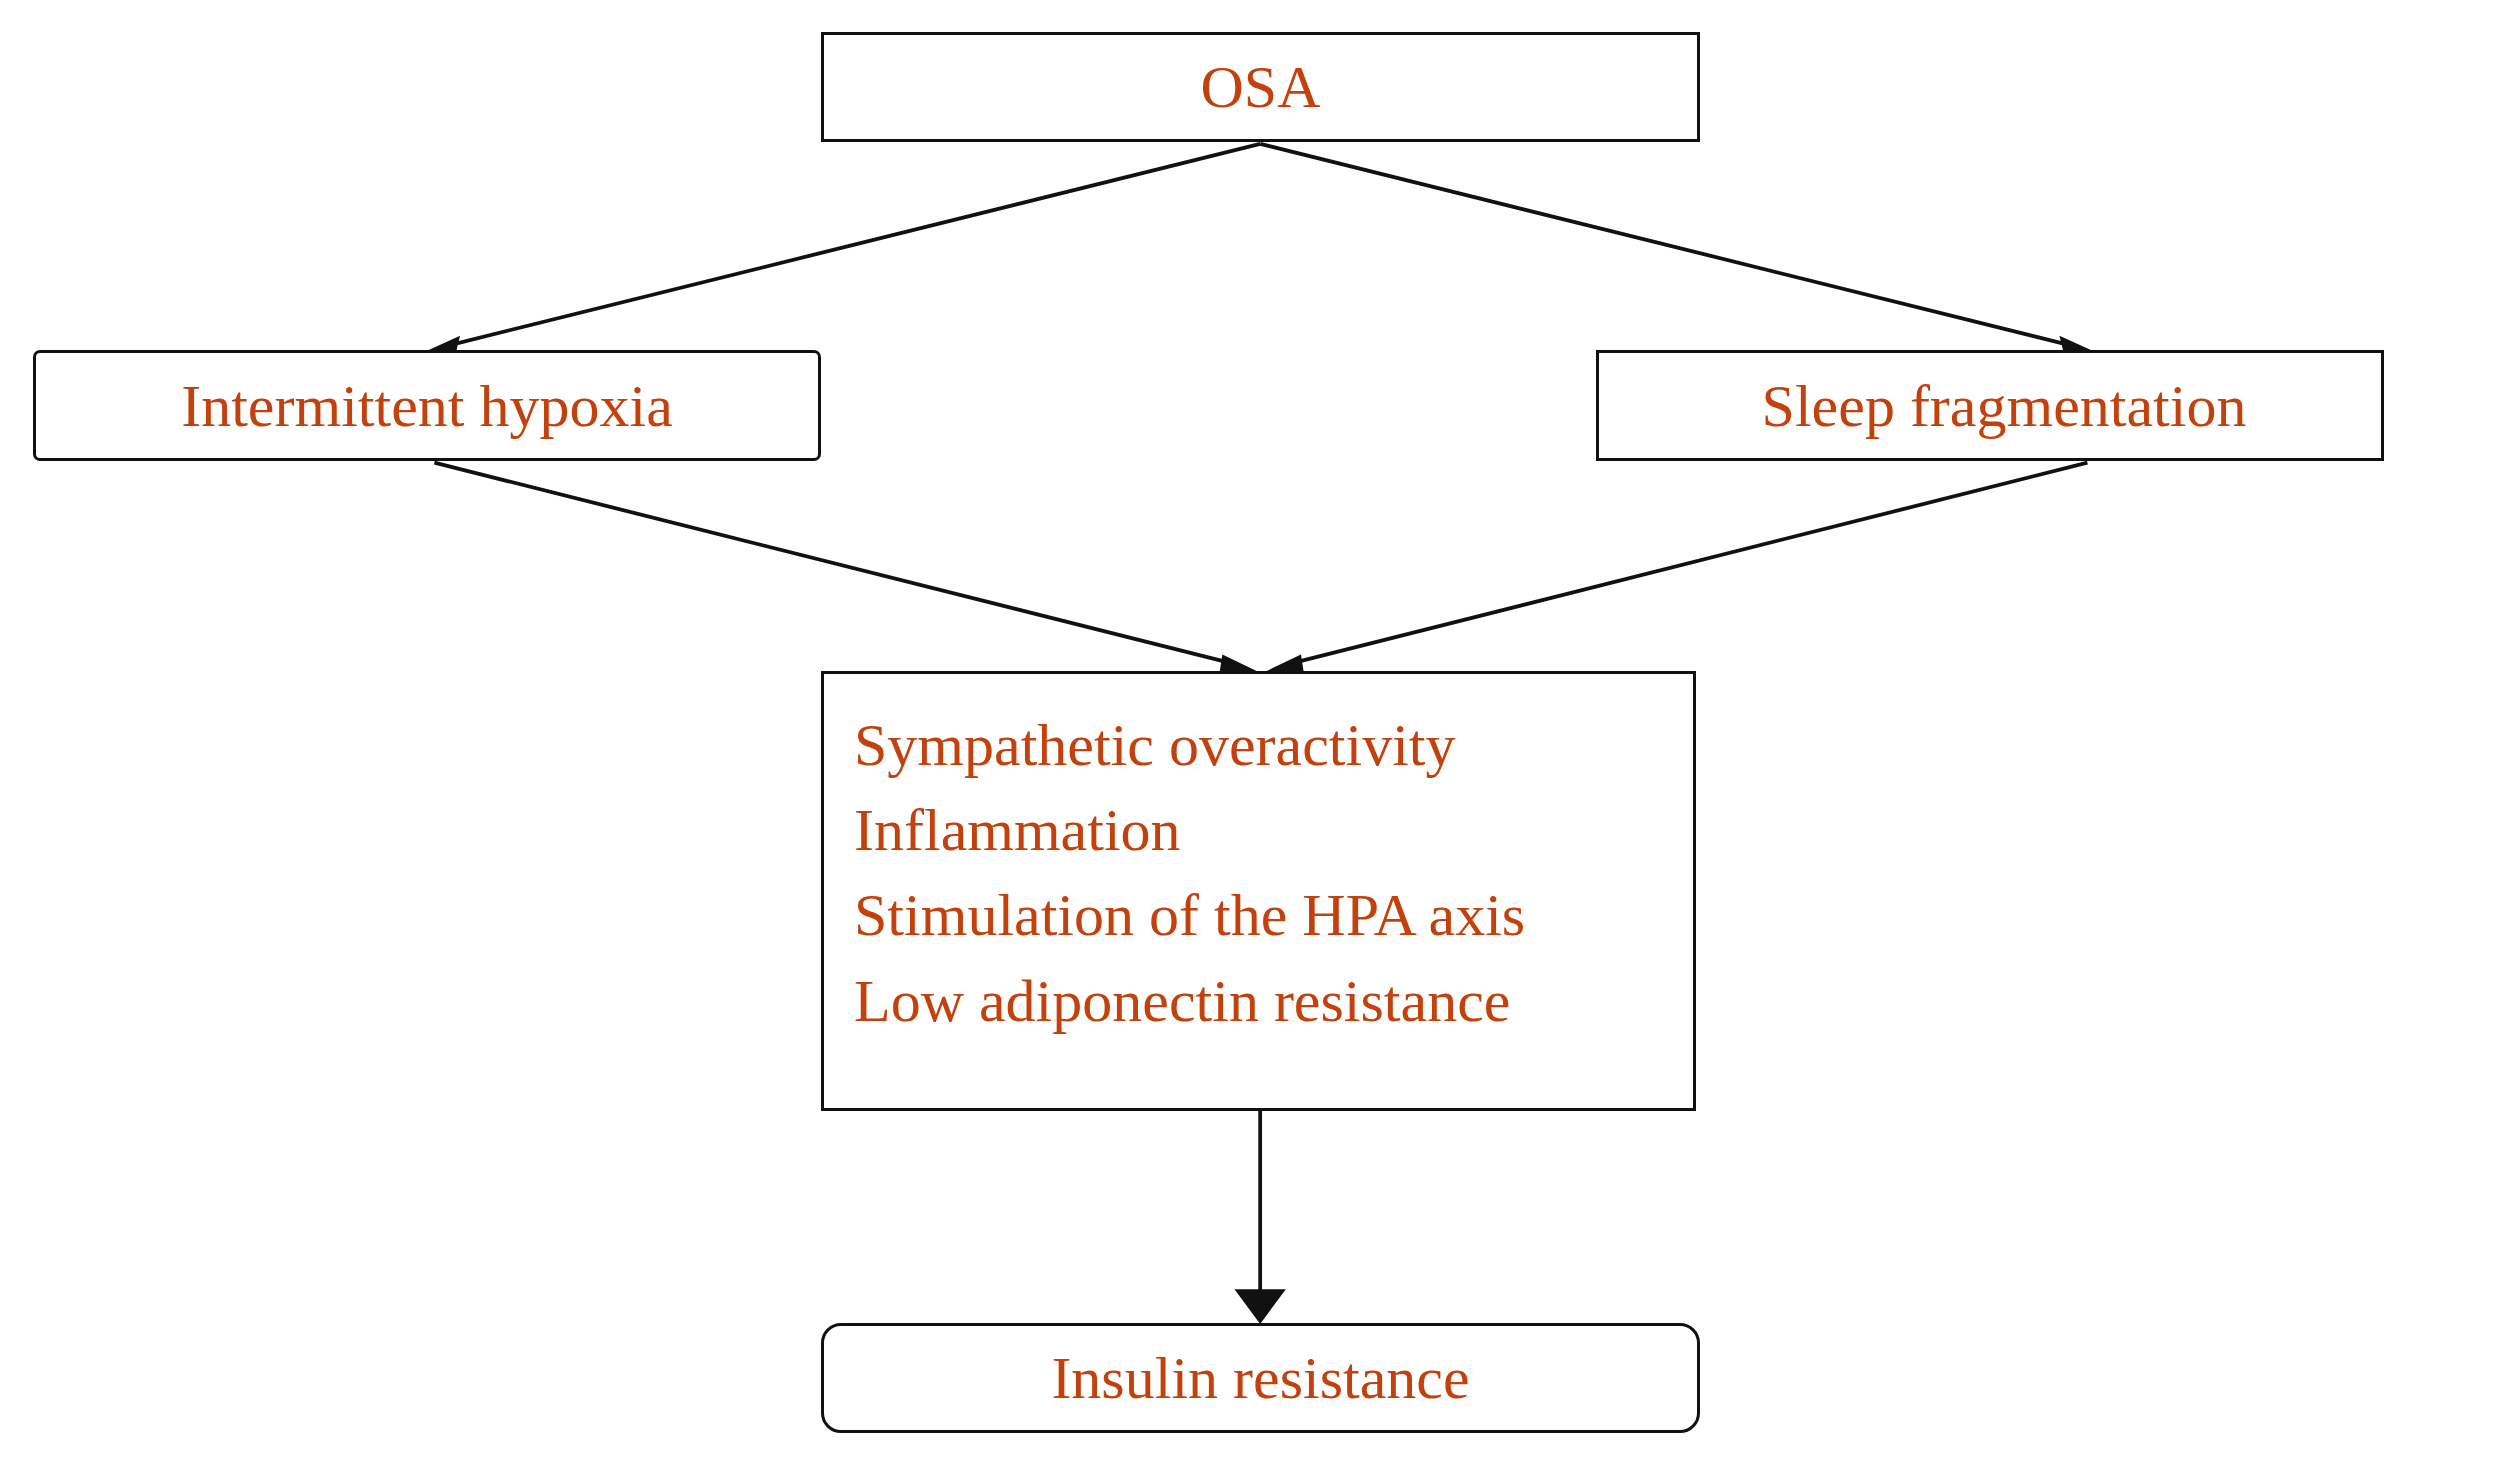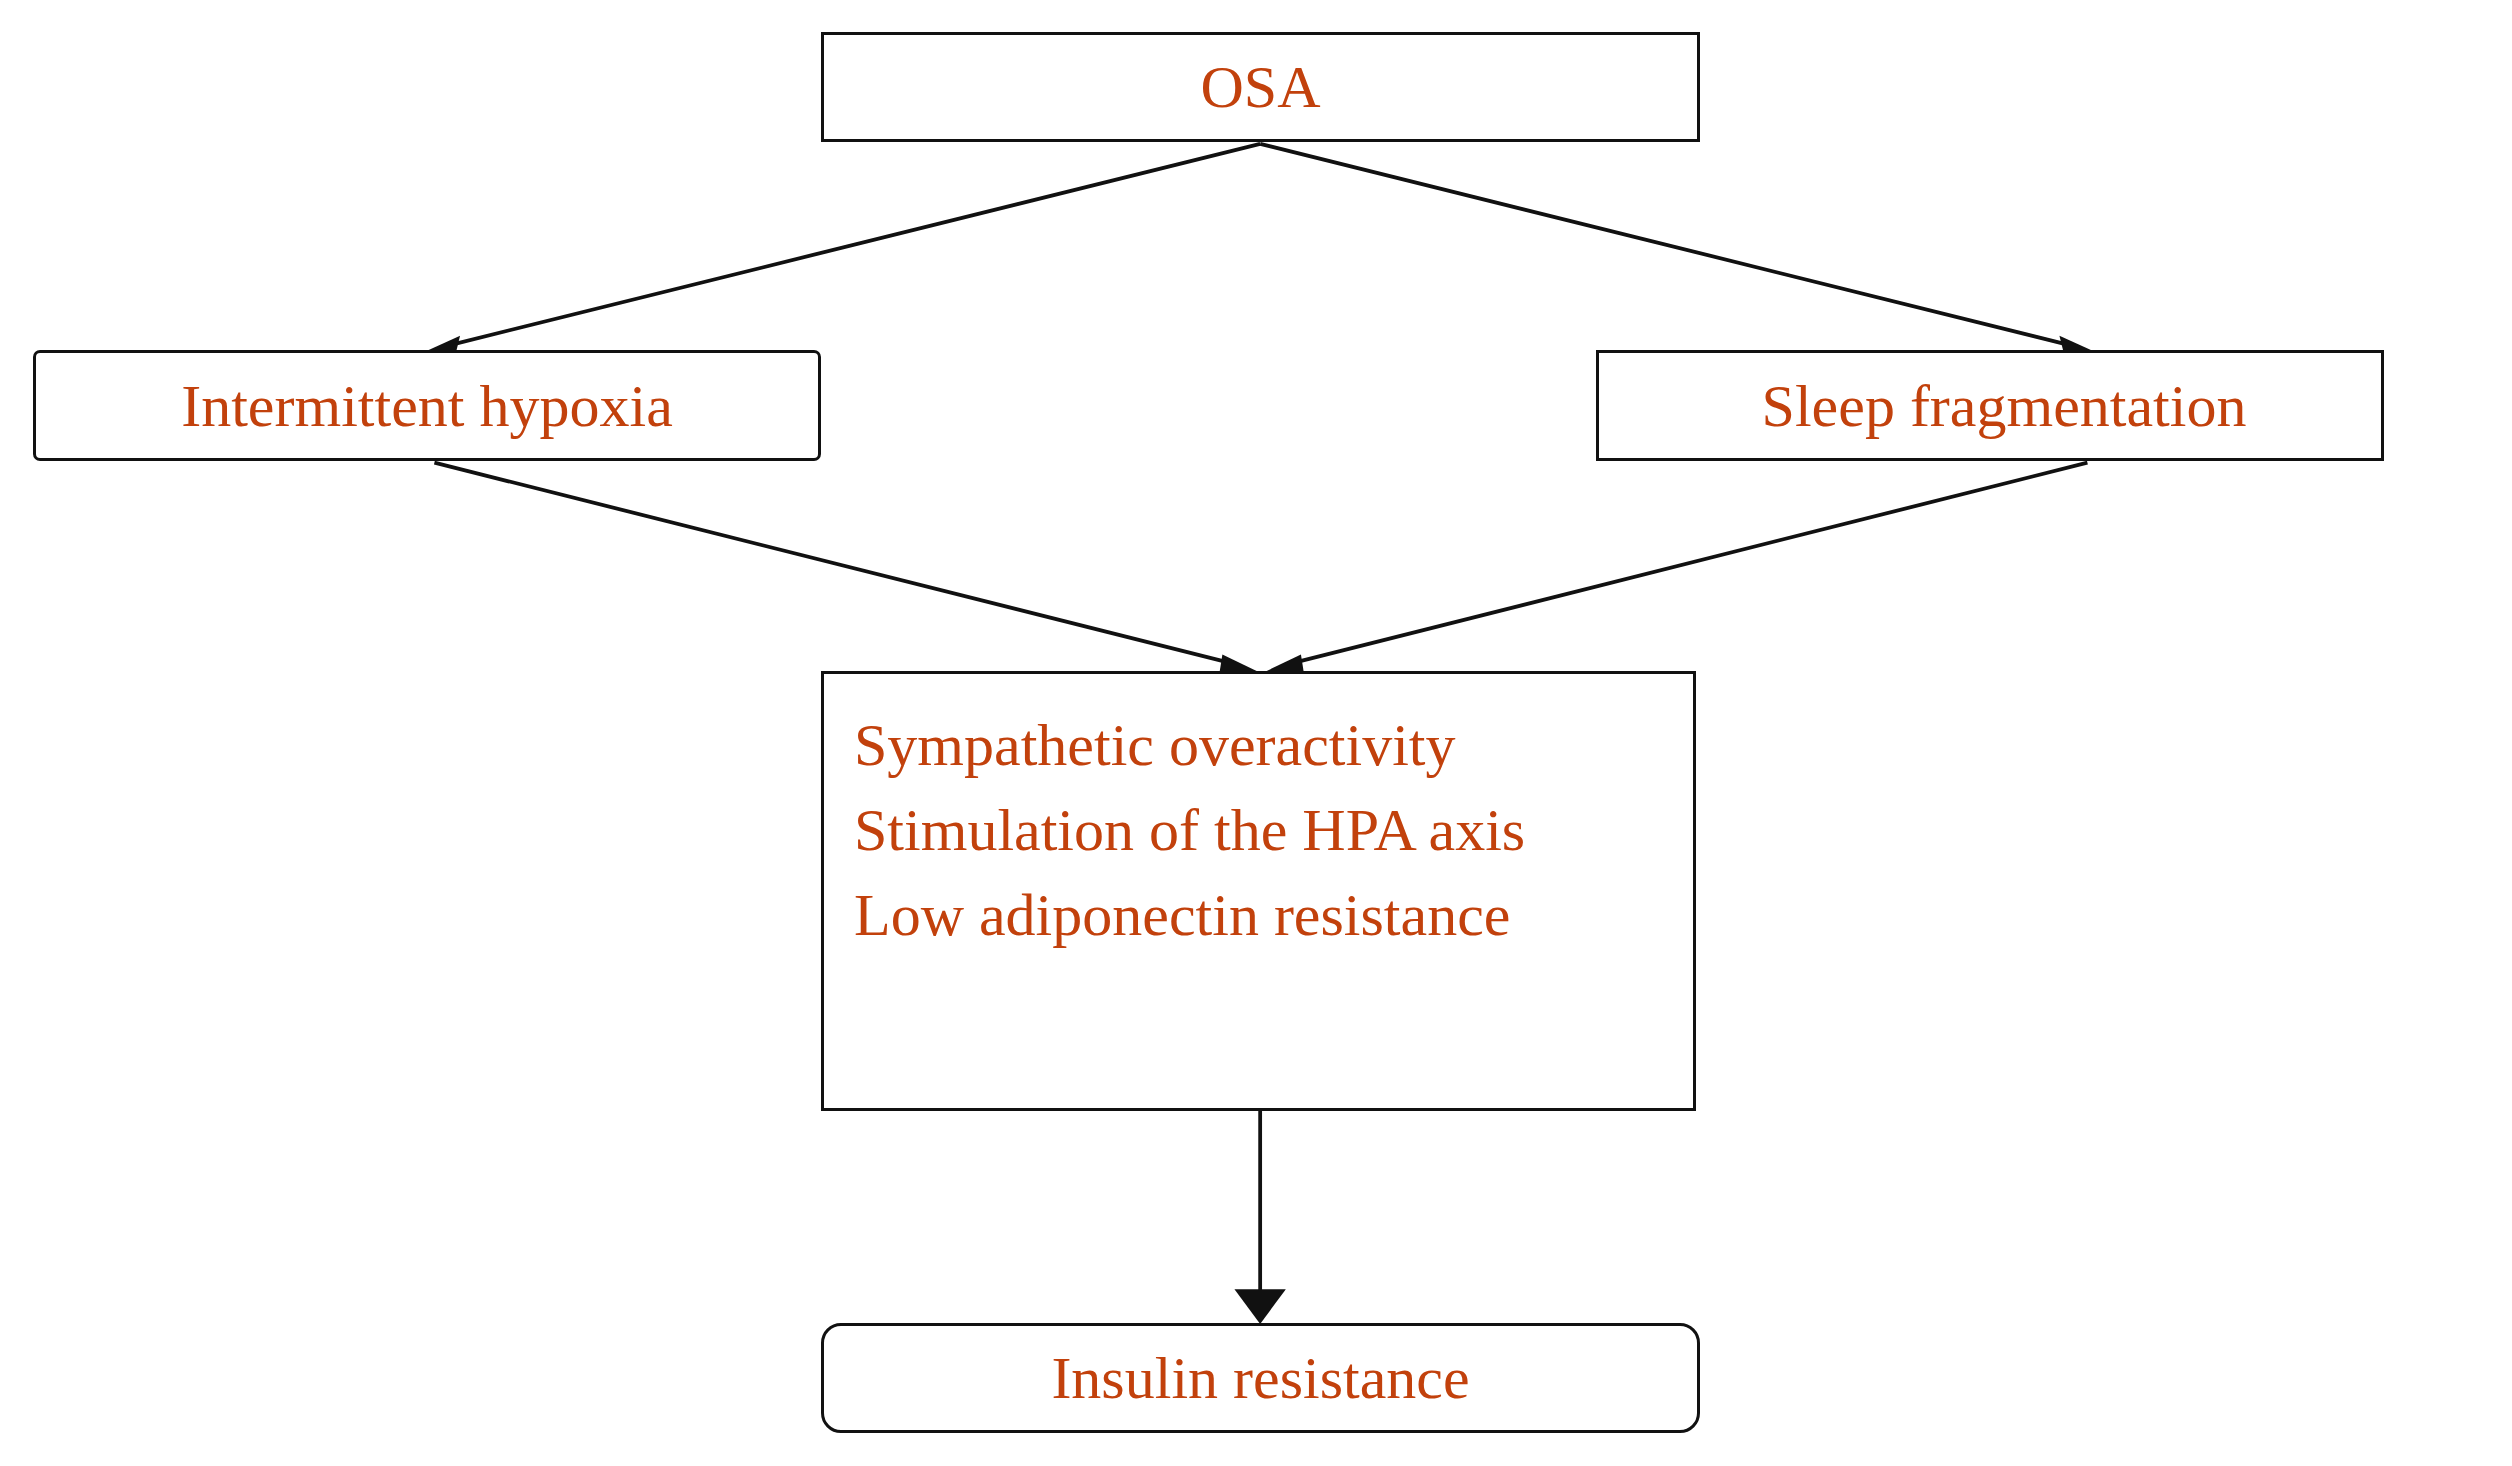--- a/index.html
+++ b/index.html
@@ -102,20 +102,21 @@
   <div class="node centered" id="node-hypoxia">
     <span class="node-label">Intermittent hypoxia</span>
   </div>
 
   <div class="node centered" id="node-fragmentation">
     <span class="node-label">Sleep fragmentation</span>
   </div>
 
   <div class="node listbox" id="node-mechanisms">
     <span class="list-line">Sympathetic overactivity</span>
+    <span class="list-line">Inflammation</span>
     <span class="list-line">Stimulation of the HPA axis</span>
     <span class="list-line">Low adiponectin resistance</span>
   </div>
 
   <div class="node centered" id="node-insulin">
     <span class="node-label">Insulin resistance</span>
   </div>
 
 </div>
 

